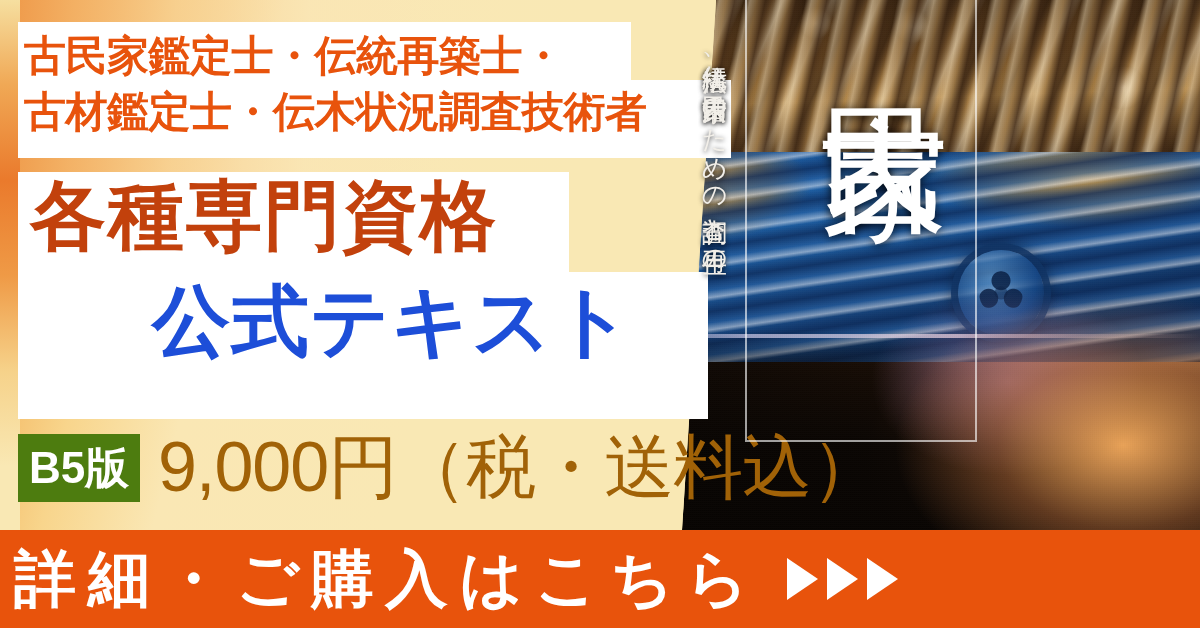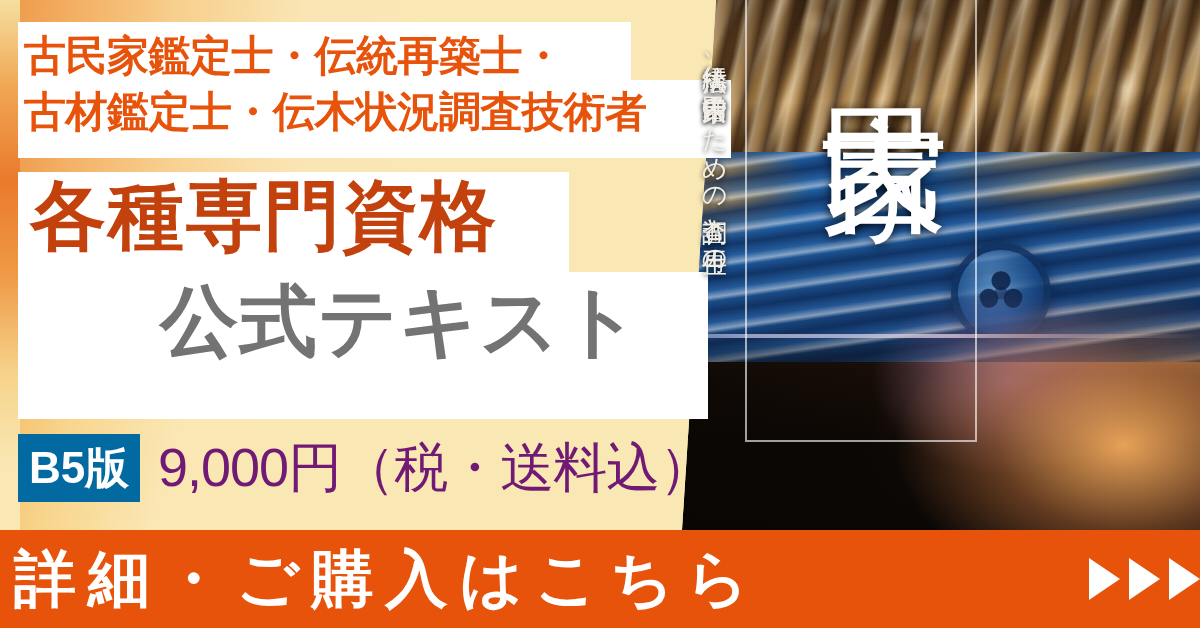--- a/index.html
+++ b/index.html
@@ -200,60 +200,60 @@
   .head-l1{
     position:absolute;left:30px;top:178px;
     z-index:5;
     color:#c2410c;
     font-size:76px;font-weight:bold;
     line-height:1;
     letter-spacing:2px;
     white-space:nowrap;
   }
   .head-l2{
-    position:absolute;left:160px;top:282px;
-    z-index:5;
-    color:#737373;
+    position:absolute;left:152px;top:282px;
+    z-index:5;
+    color:#1d4ed8;
     font-size:78px;font-weight:bold;
     line-height:1;
     letter-spacing:1px;
     white-space:nowrap;
   }
 
   
   .badge-size{
     position:absolute;left:18px;top:434px;
     width:122px;height:68px;
-    background:#0369a1;
+    background:#4d7c0f;
     color:#ffffff;
     font-size:44px;font-weight:bold;
     line-height:68px;
     text-align:center;
     letter-spacing:0px;
     z-index:5;
     white-space:nowrap;
   }
   .price{
     position:absolute;left:158px;top:434px;
     height:68px;line-height:66px;
     z-index:5;
-    color:#701a75;
-    font-size:54px;
+    color:#a16207;
+    font-size:70px;
     font-weight:normal;
     letter-spacing:-1px;
     white-space:nowrap;
   }
 
   
   .cta{
     position:absolute;left:0;top:530px;
     width:1200px;height:98px;
     background:#e8530c;
     z-index:8;
-    display:flex;align-items:center;justify-content:space-between;
+    display:flex;align-items:center;justify-content:flex-start;
   }
   .cta-text{
     color:#ffffff;
     font-size:62px;font-weight:bold;
     letter-spacing:12px;
     line-height:1;
     white-space:nowrap;
     margin-left:14px;
   }
   .cta-arrows{

